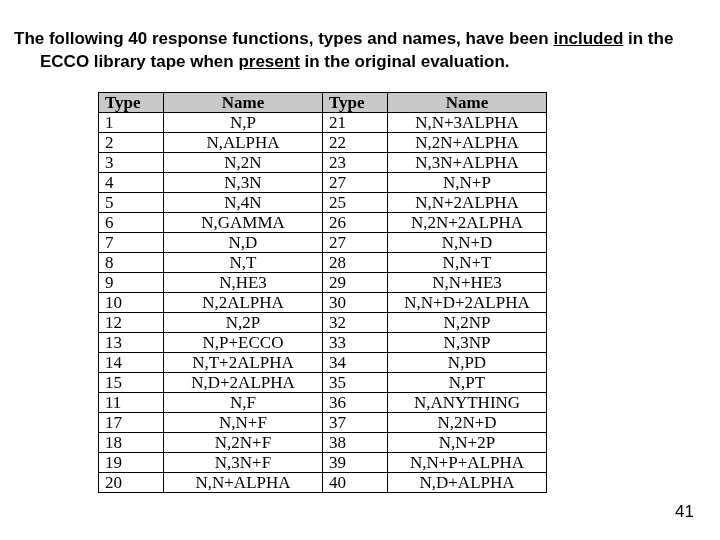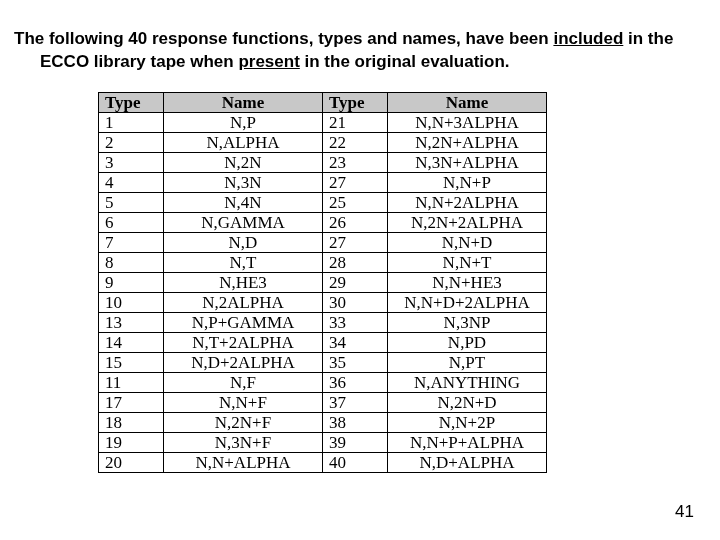--- a/index.html
+++ b/index.html
@@ -128,22 +128,28 @@
         <td class="ct">29</td>
         <td class="cn">N,N+HE3</td>
       </tr>
       <tr>
         <td class="ct">10</td>
         <td class="cn">N,2ALPHA</td>
         <td class="ct">30</td>
         <td class="cn">N,N+D+2ALPHA</td>
       </tr>
       <tr>
+        <td class="ct">12</td>
+        <td class="cn">N,2P</td>
+        <td class="ct">32</td>
+        <td class="cn">N,2NP</td>
+      </tr>
+      <tr>
         <td class="ct">13</td>
-        <td class="cn">N,P+GAMMA</td>
+        <td class="cn">N,P+ECCO</td>
         <td class="ct">33</td>
         <td class="cn">N,3NP</td>
       </tr>
       <tr>
         <td class="ct">14</td>
         <td class="cn">N,T+2ALPHA</td>
         <td class="ct">34</td>
         <td class="cn">N,PD</td>
       </tr>
       <tr>

